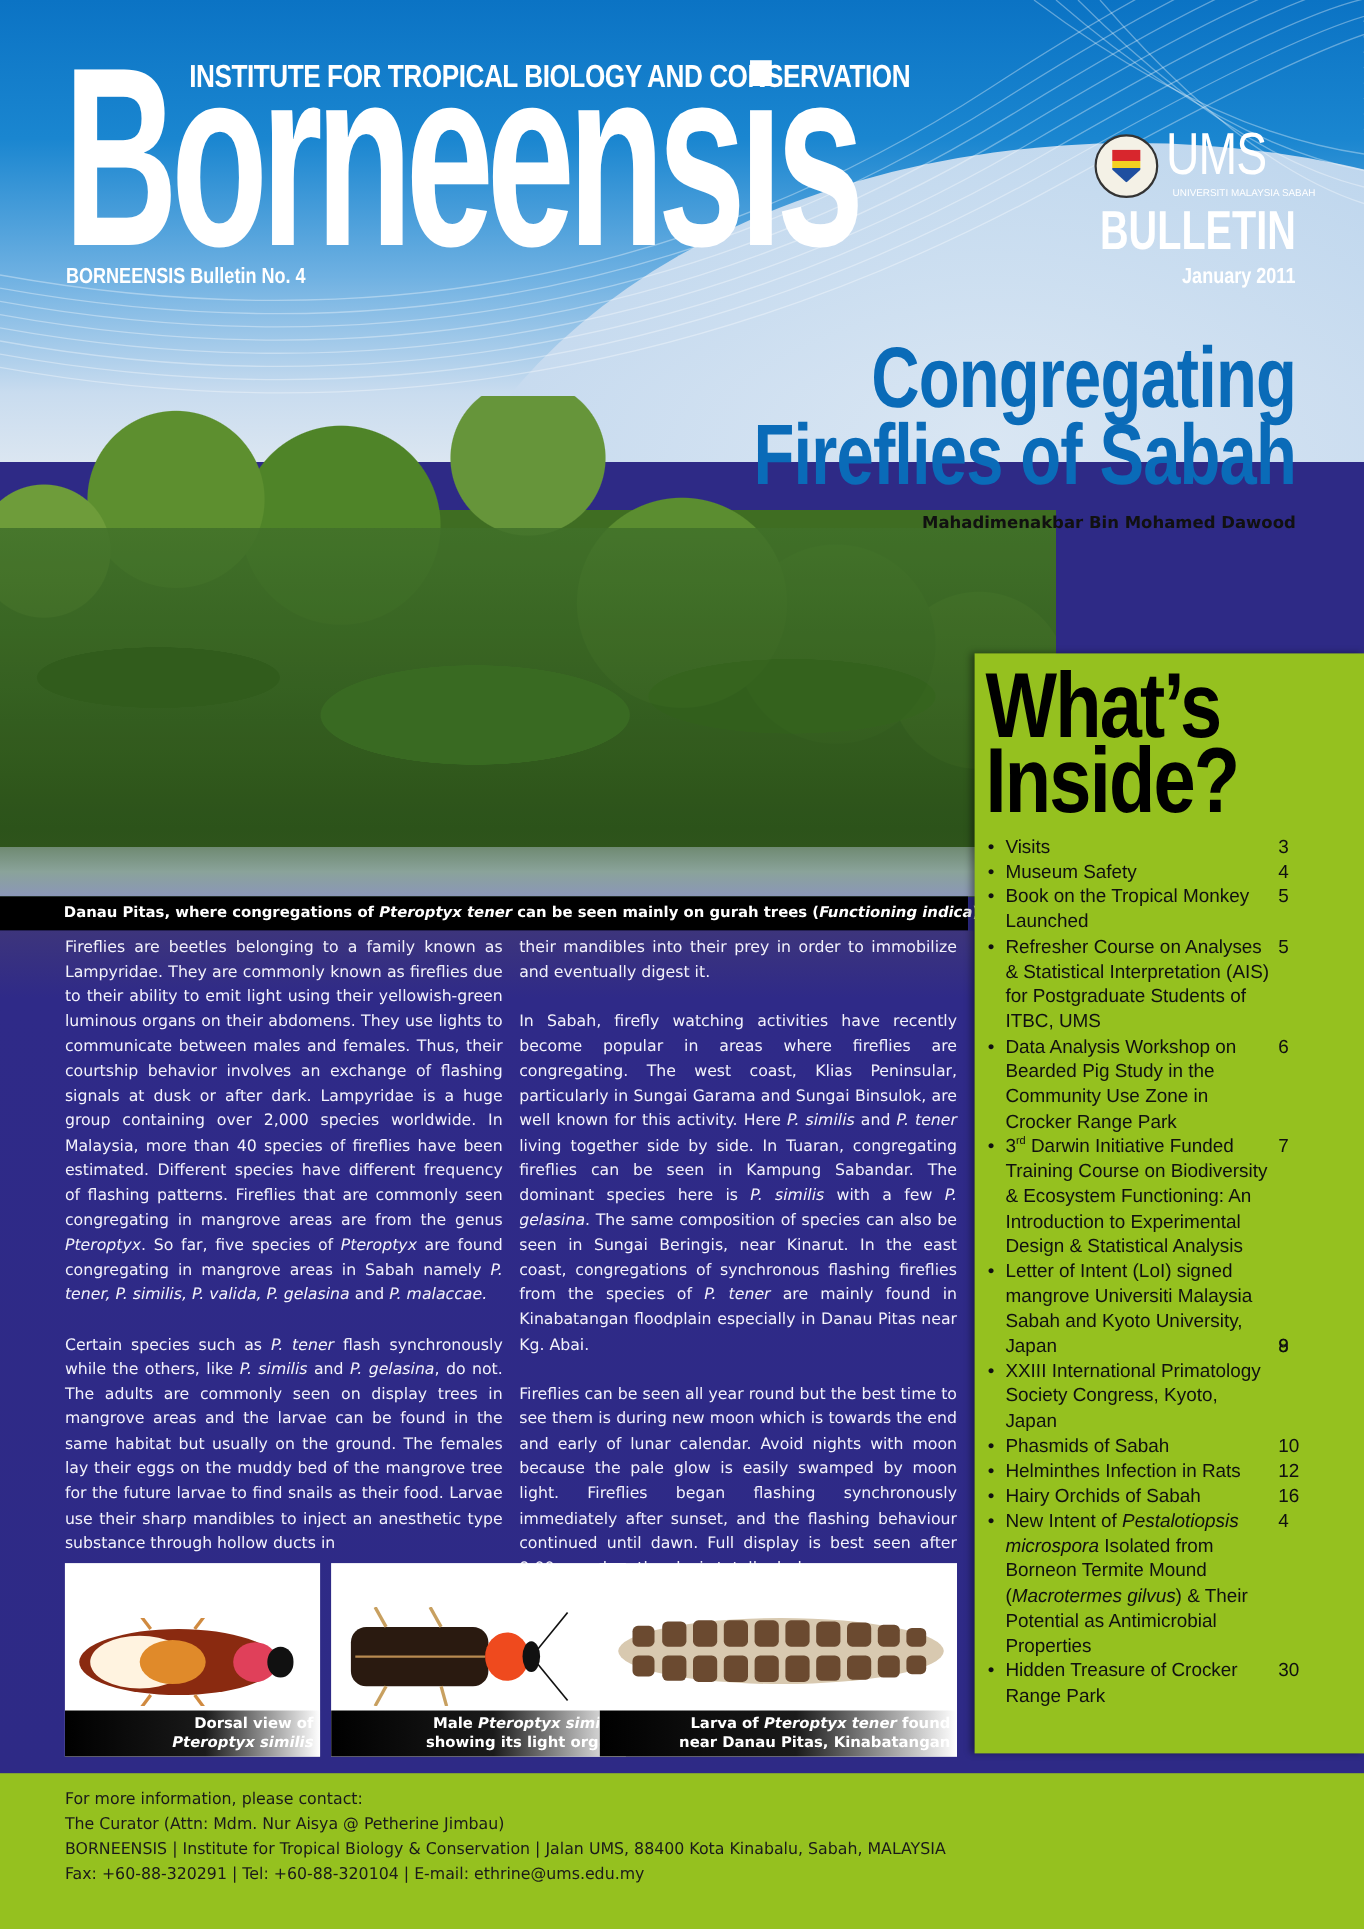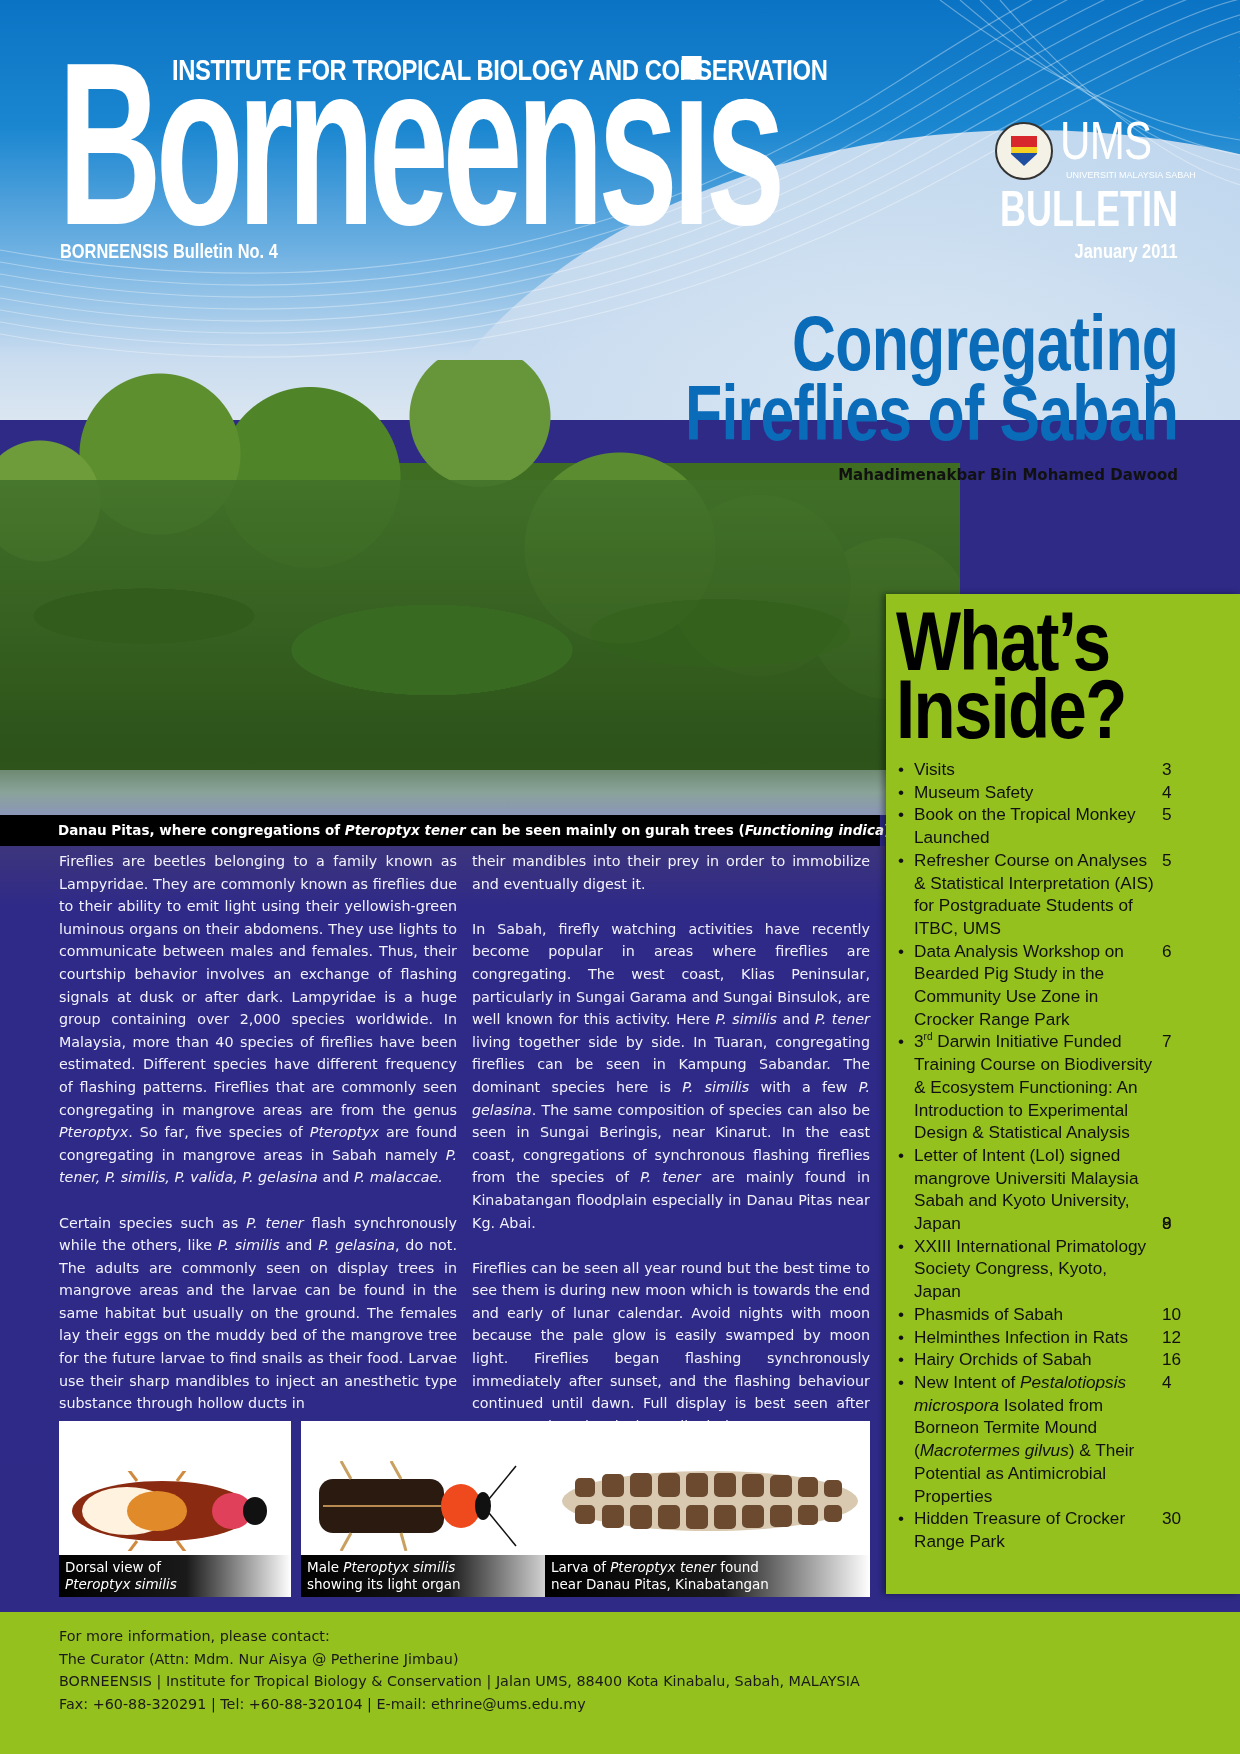--- a/index.html
+++ b/index.html
@@ -122,22 +122,22 @@
   .col-left { left: 59px; top: 850px; }
   .col-right { left: 472px; top: 850px; }
 
   
   .specimen {
     position: absolute; top: 1421px; height: 176px; background: #fff; overflow: hidden;
   }
   .specimen .cap {
     position: absolute; left: 0; bottom: 0; width: 100%; height: 42px;
     background: linear-gradient(90deg, #000 0%, #1a1a1a 55%, rgba(255,255,255,0.9) 100%);
-    color: #fff; font-family: "DejaVu Sans", sans-serif; font-weight: normal; font-size: 13.5px;
-    line-height: 17px; padding: 4px 6px;
+    color: #fff; font-family: "DejaVu Sans", sans-serif; font-weight: bold; font-size: 13.5px;
+    line-height: 17px; padding: 4px 6px; text-align: right;
   }
   .spec-1 { left: 59px; width: 232px; }
   .spec-2 { left: 301px; width: 268px; }
   .spec-3 { left: 545px; width: 325px; padding-left: 48px; }
 
   .beetle1 { position: absolute; left: 8px; top: 50px; width: 200px; height: 80px; }
   .beetle2 { position: absolute; left: 10px; top: 40px; width: 210px; height: 90px; }
   .larva   { position: absolute; left: 15px; top: 45px; width: 300px; height: 70px; }
 
   

